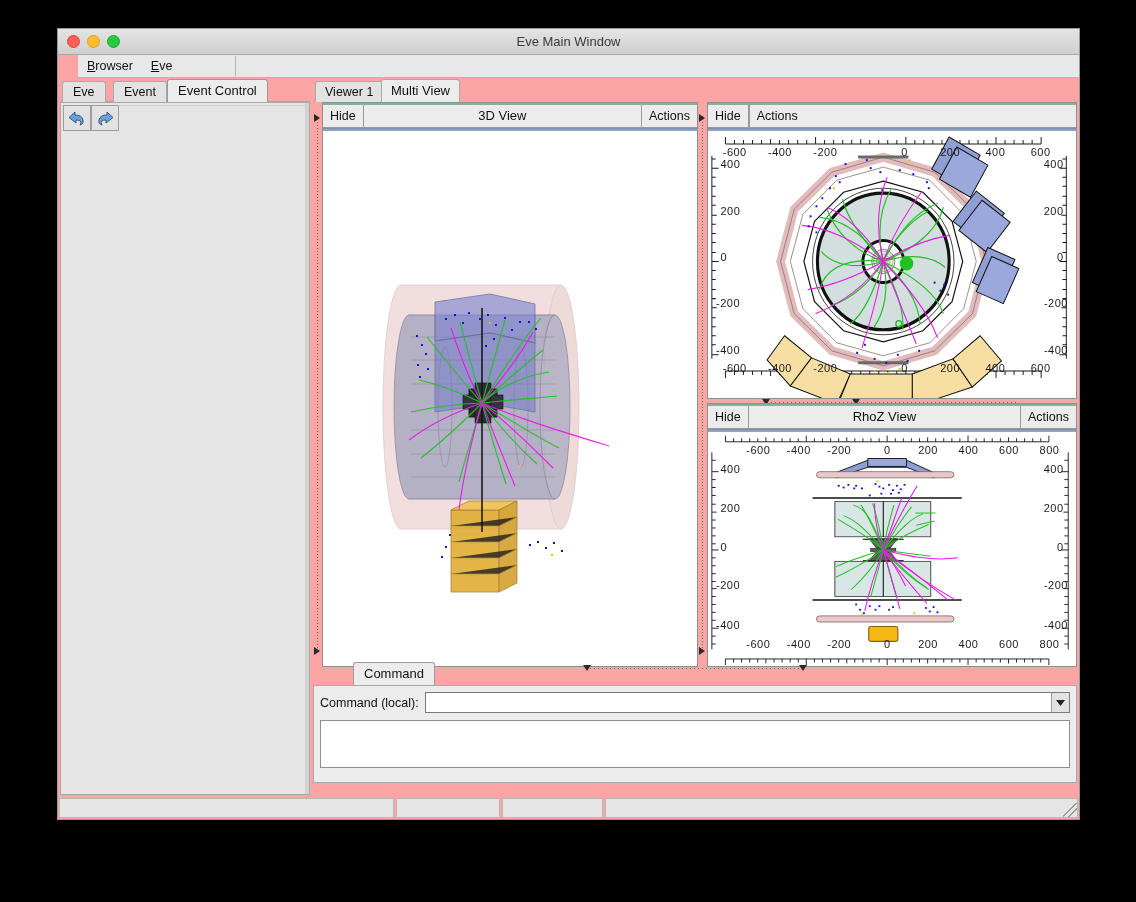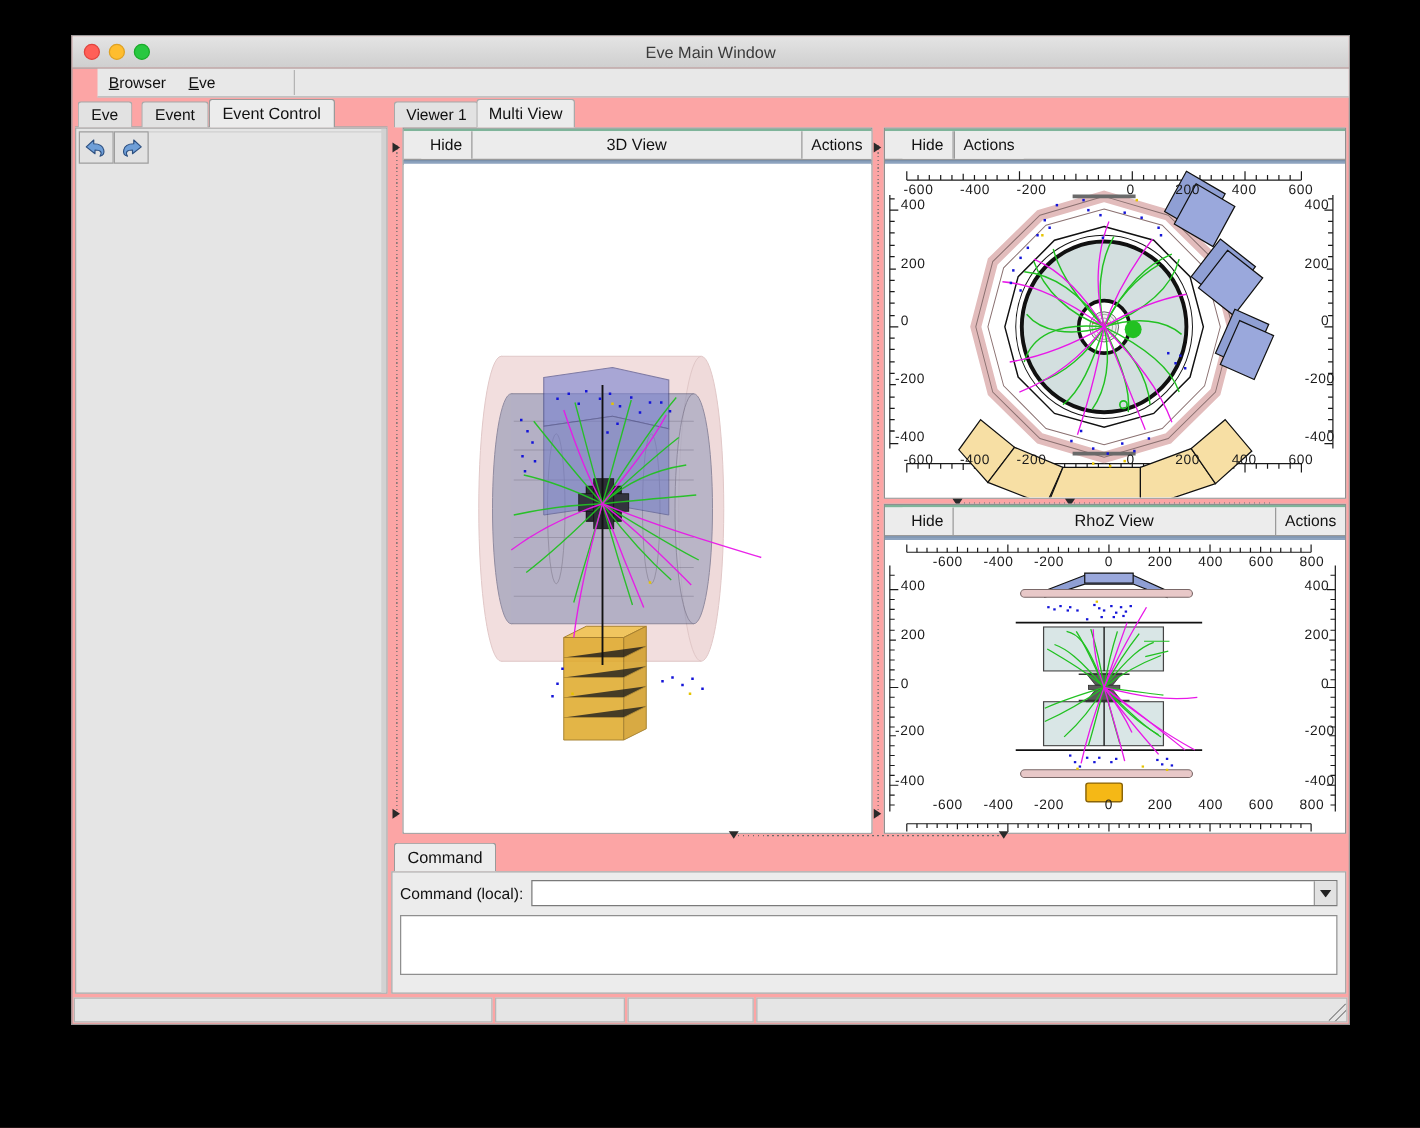--- a/index.html
+++ b/index.html
@@ -69,42 +69,42 @@
   .sp-arrow{position:absolute;left:1px;width:0;height:0;
             border-top:4px solid transparent;border-bottom:4px solid transparent;
             border-left:6px solid #2a2a2a;}
 
   .pane{position:absolute;background:#fff;border:1px solid #8f8f8f;box-sizing:border-box;}
   .pane-accent{height:2px;background:#7fb49a;}
   .pane-head{height:23px;display:flex;background:#ececec;border-bottom:1px solid #9a9a9a;
              box-sizing:border-box;}
   .ph-btn{font-size:12.5px;color:#111;line-height:22px;padding:0 7px;background:#ececec;
           box-sizing:border-box;}
-  .ph-btn.left{border-right:1px solid #9a9a9a;margin-left:14px;}
+  .ph-btn.left{border-right:1px solid #9a9a9a;}
   .ph-btn.right{border-left:1px solid #9a9a9a;}
   .ph-title{flex:1;text-align:center;font-size:13px;line-height:22px;color:#111;}
   .pane-blue{height:3px;background:#8da3bf;border-top:1px solid #7a8fa9;box-sizing:border-box;}
   .pane-canvas{position:absolute;left:0;right:0;top:29px;bottom:0;background:#fff;overflow:hidden;}
 
   
   .gl3d{position:absolute;left:0;right:0;top:0;bottom:0;background:#ffffff;}
 
   
   .axlab{position:absolute;font-family:"Liberation Sans",sans-serif;font-size:11px;color:#1a1a1a;
          letter-spacing:0.5px;white-space:nowrap;}
 
   
   .cmd-split{position:absolute;left:0;right:0;bottom:122px;height:8px;}
   .cmd-split-dots{position:absolute;left:50%;transform:translateX(-50%);top:3px;width:210px;height:1px;
                   background:repeating-linear-gradient(90deg,#6b6b6b 0 1px,transparent 1px 4px);}
   .hs-arrow{position:absolute;top:0px;width:0;height:0;
             border-left:4px solid transparent;border-right:4px solid transparent;
             border-top:6px solid #2a2a2a;}
 
-  .cmd-dock{position:absolute;left:0;right:0;bottom:0;height:120px;}
+  .cmd-dock{position:absolute;left:0;right:0;bottom:12px;height:120px;padding-left:38px;}
   .cmd-tabrow{height:22px;position:relative;}
   .cmd-body{position:absolute;left:0;right:0;top:22px;bottom:0;background:#ececec;
             border:1px solid #a9a9a9;box-sizing:border-box;padding:6px;}
   .cmd-row{display:flex;align-items:center;gap:6px;}
   .cmd-label{font-size:12.5px;color:#111;}
   .cmd-input{flex:1;height:21px;background:#fff;border:1px solid #7a7a7a;
              box-sizing:border-box;position:relative;display:flex;}
   .cmd-text{flex:1;border:none;outline:none;font-size:12px;padding:0 3px;background:transparent;
             font-family:"Liberation Sans",sans-serif;}
   .cmd-drop{width:17px;background:#e2e2e2;border-left:1px solid #9a9a9a;

